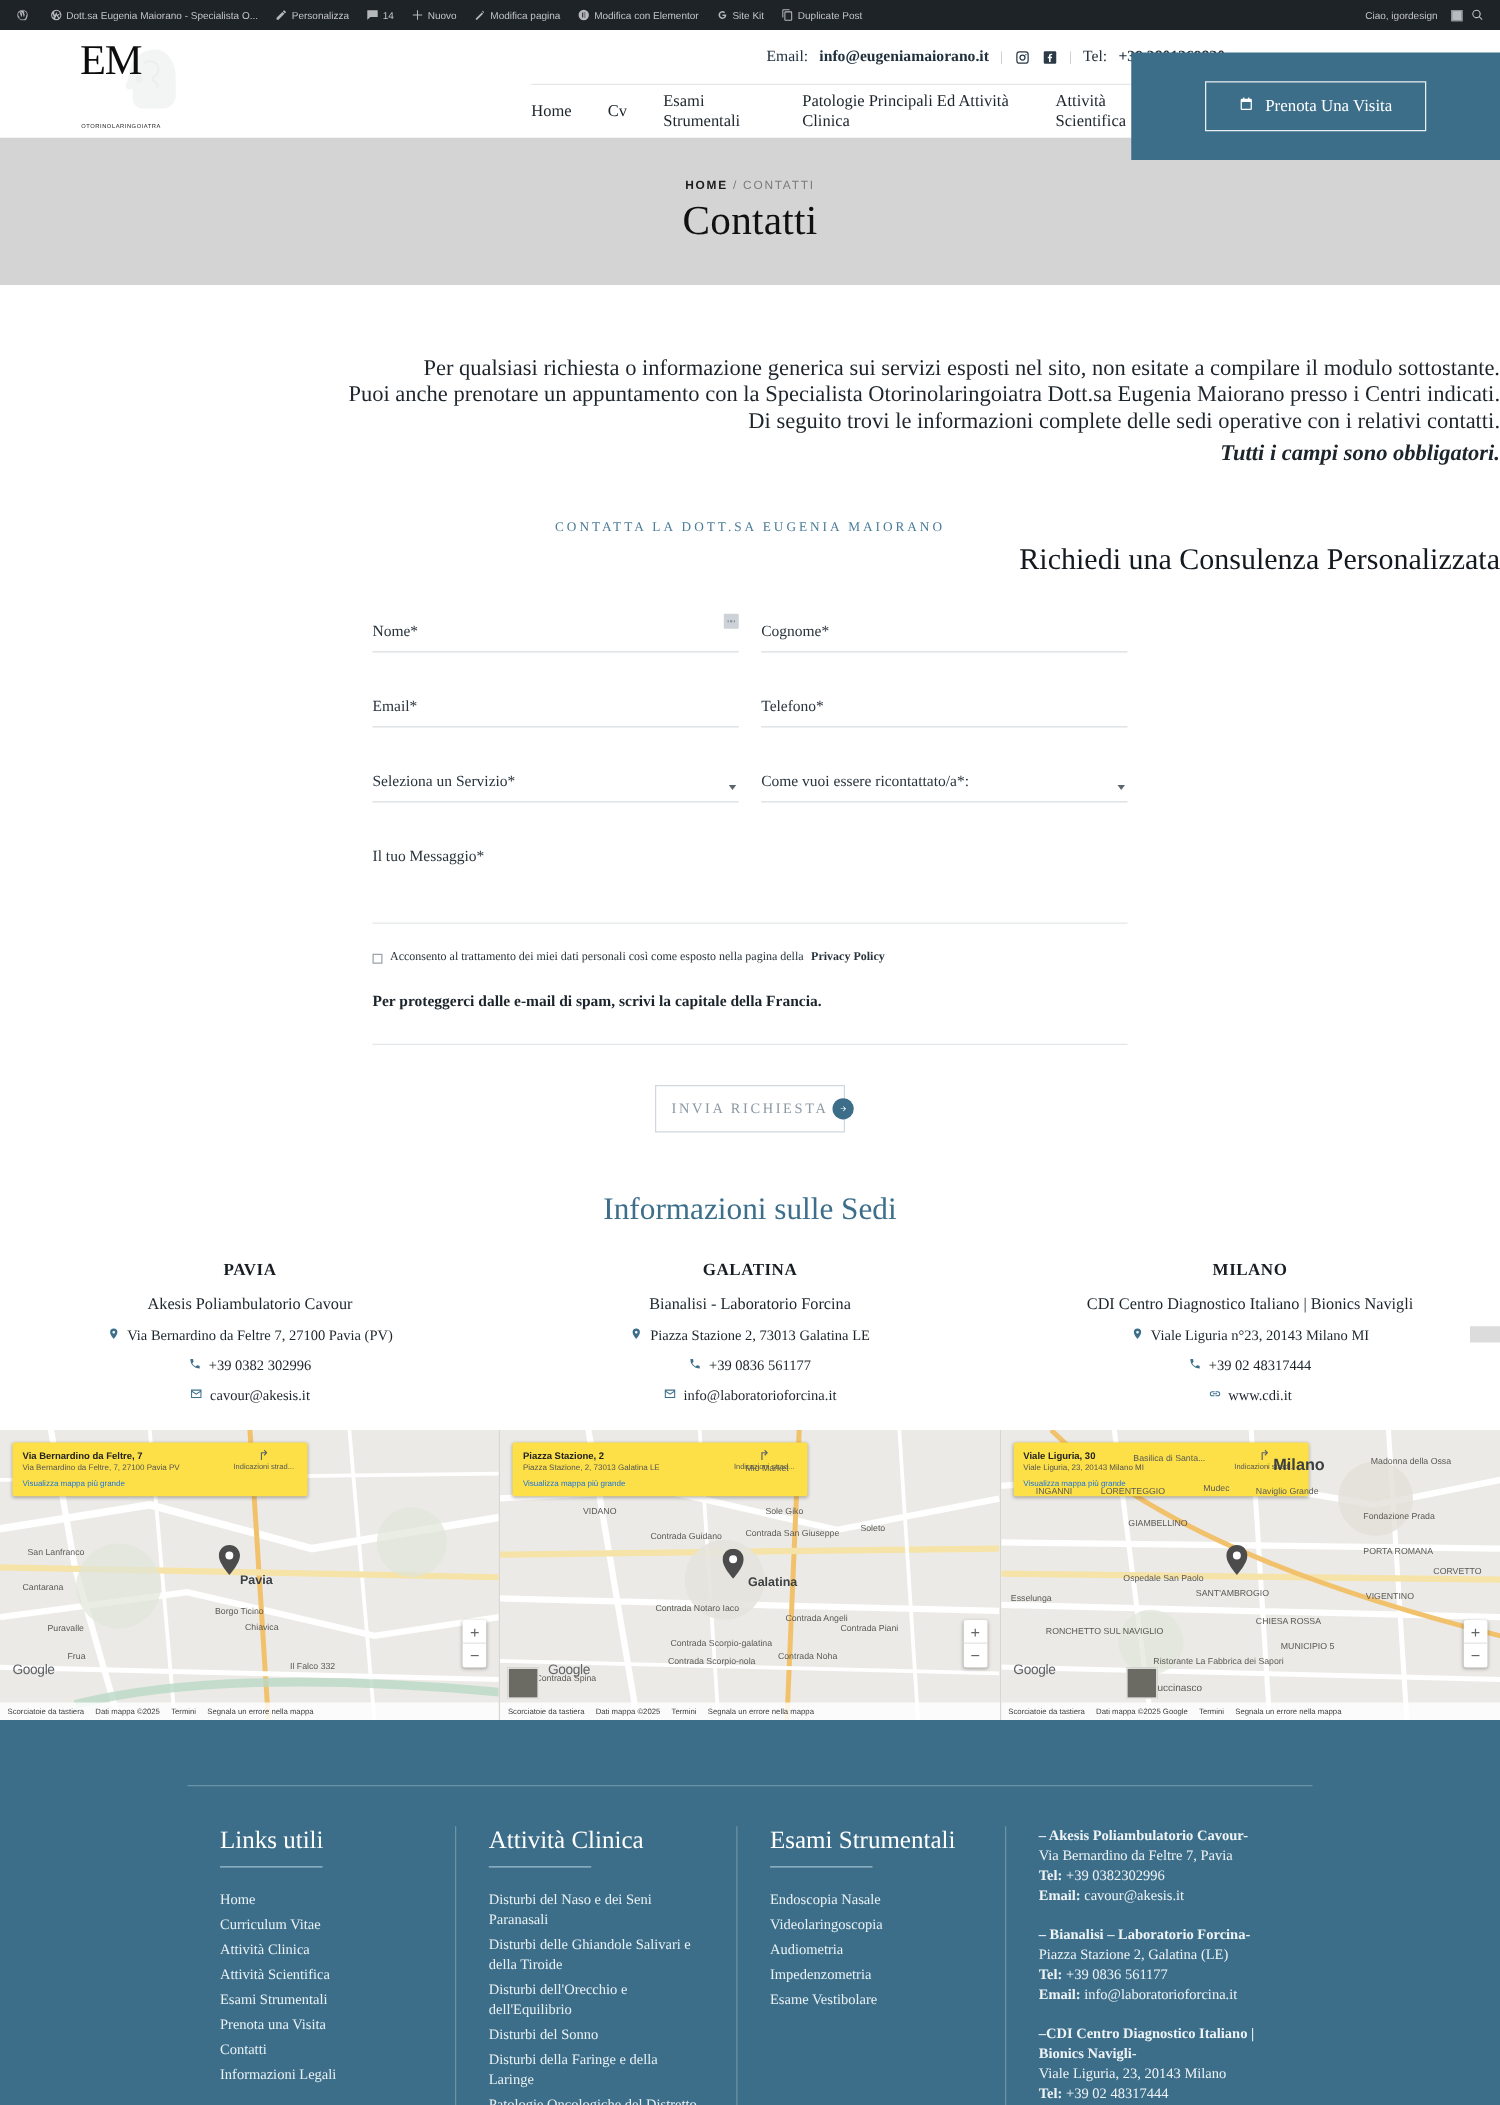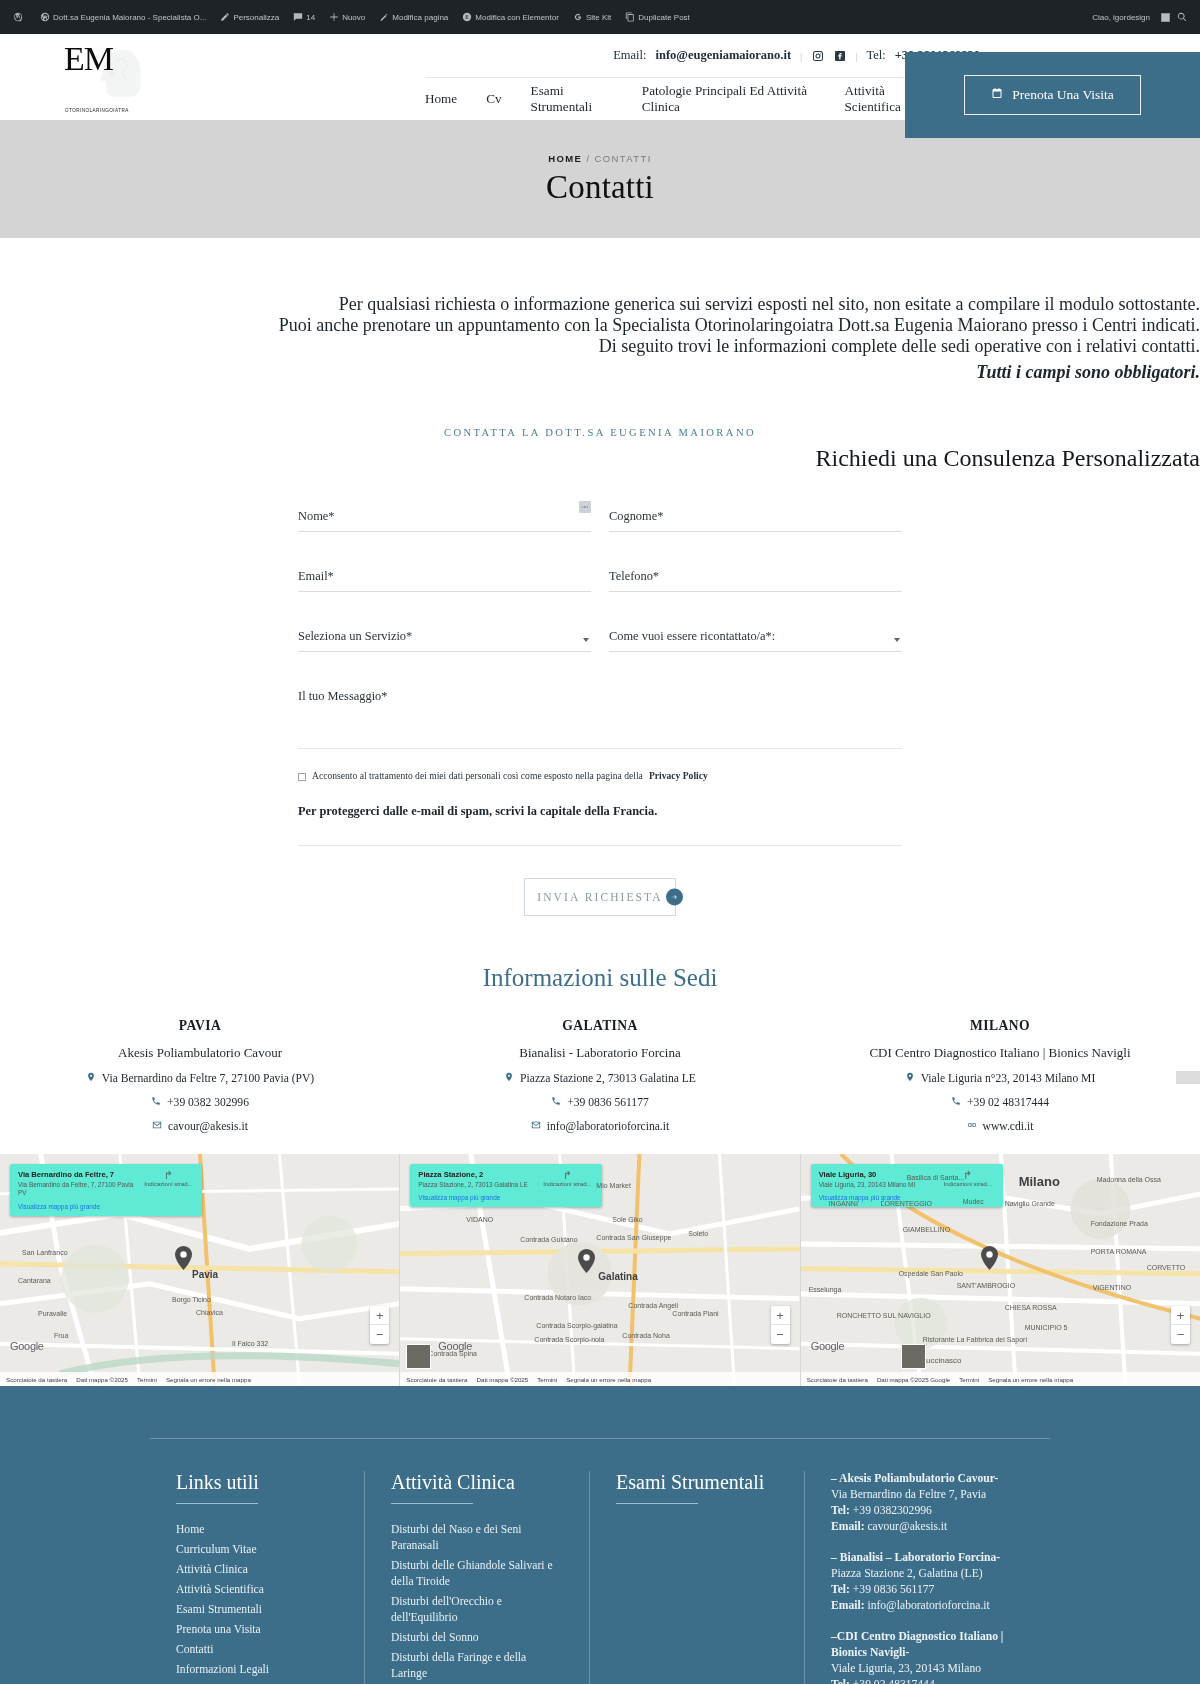--- a/index.html
+++ b/index.html
@@ -6,21 +6,21 @@
   html, body { width: 1200px; }
   body {
     font-family: "Liberation Serif", serif;
     background: #ffffff;
     color: #1d252c;
     -webkit-font-smoothing: antialiased;
   }
 
   
   .adminbar {
-    height: 34px;
+    height: 24px;
     background: #1d2327;
     color: #c3c4c7;
     font-family: "Liberation Sans", sans-serif;
     font-size: 8px;
     display: flex;
     align-items: center;
     padding: 0 6px;
     gap: 0;
   }
   .ab-item {
@@ -231,22 +231,22 @@
   .map {
     flex:1; position:relative; overflow:hidden;
     background: #eceae6;
     border-right: 1px solid #d8d6d2;
     font-family: "Liberation Sans", sans-serif;
   }
   .map:last-child{border-right:none;}
   .map .roads { position:absolute; inset:0; }
   .map-card {
     position:absolute; left: 10px; top: 10px;
-    background:#5eead4; border-radius:2px; box-shadow:0 1px 3px rgba(0,0,0,.28);
-    padding: 6px 8px; width: 192px;
+    background:#fde047; border-radius:2px; box-shadow:0 1px 3px rgba(0,0,0,.28);
+    padding: 6px 8px; width: 236px;
     display:flex; justify-content:space-between; gap:6px;
   }
   .map-card .t { font-size:7.6px; font-weight:700; color:#222; }
   .map-card .a { font-size:6.4px; color:#555; line-height:8.4px; margin-top:2px; }
   .map-card .l { font-size:6.4px; color:#1a73e8; margin-top:5px; }
   .map-card .dir { font-size:6px; color:#555; text-align:center; width:54px;}
   .map-card .dir .ar { font-size:11px; color:#5f6368; display:block; line-height:11px;}
   .pin {
     position:absolute; width:17px; height:24px;
   }
@@ -837,20 +837,27 @@
         <li><a href="#">Disturbi dell'Orecchio e dell'Equilibrio</a></li>
         <li><a href="#">Disturbi del Sonno</a></li>
         <li><a href="#">Disturbi della Faringe e della Laringe</a></li>
         <li><a href="#">Patologie Oncologiche del Distretto cervico-facciale</a></li>
       </ul>
     </div>
 
     <div class="fcol c3">
       <h4>Esami Strumentali</h4>
       <div class="hr"></div>
+      <ul>
+        <li><a href="#">Endoscopia Nasale</a></li>
+        <li><a href="#">Videolaringoscopia</a></li>
+        <li><a href="#">Audiometria</a></li>
+        <li><a href="#">Impedenzometria</a></li>
+        <li><a href="#">Esame Vestibolare</a></li>
+      </ul>
     </div>
 
     <div class="fcol c4">
       <div class="faddr">
         <div class="ttl">– Akesis Poliambulatorio Cavour-</div>
         <div>Via Bernardino da Feltre 7, Pavia</div>
         <div><span class="k">Tel:</span> <span>+39 0382302996</span></div>
         <div><span class="k">Email:</span> <span>cavour@akesis.it</span></div>
       </div>
 

